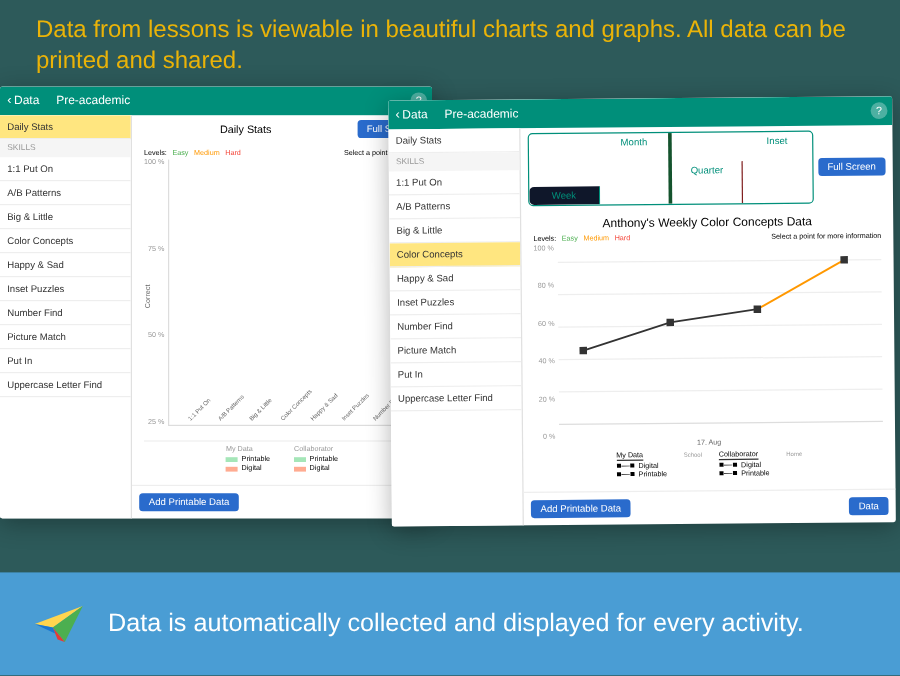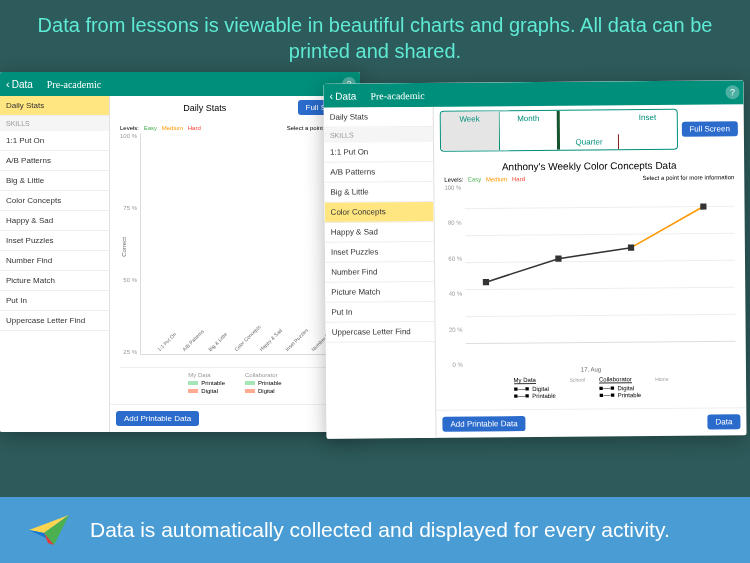--- a/index.html
+++ b/index.html
@@ -1,26 +1,26 @@
 <!DOCTYPE html>
 <html><head>
 <meta charset="utf-8">
 <style>
 * { margin: 0; padding: 0; box-sizing: border-box; }
 body { font-family: -apple-system, Helvetica, Arial, sans-serif; width: 750px; height: 563px; background: #2d5a5a; overflow: hidden; position: relative; }
-.top-text { color: #5eead4; text-align: center; font-size: 20px; font-weight: 500; padding: 12px 30px 8px; line-height: 1.3; }
+.top-text { color: #eab308; text-align: left; font-size: 20px; font-weight: 500; padding: 12px 30px 8px; line-height: 1.3; }
 .screenshots { position: relative; height: 380px; }
 .screen { position: absolute; background: #fff; box-shadow: 0 4px 20px rgba(0,0,0,0.3); border-radius: 2px; overflow: hidden; }
 .screen1 { left: 0; top: 0; width: 360px; height: 360px; }
 .screen2 { left: 325px; top: 10px; width: 420px; height: 355px; transform: rotate(-0.5deg); }
 
 .topbar { background: #008f7a; color: #fff; display: flex; align-items: center; height: 24px; font-size: 10px; }
 .topbar .back { padding: 0 6px; display: flex; align-items: center; gap: 2px; }
 .topbar .chevron { font-size: 11px; }
-.topbar .crumb { font-size: 10px; font-family: Liberation Serif, serif; }
+.topbar .crumb { font-size: 10px; }
 .topbar .q { margin-left: auto; width: 14px; height: 14px; border-radius: 50%; background: rgba(255,255,255,0.3); text-align: center; line-height: 14px; font-size: 9px; margin-right: 4px; }
 
 .columns { display: flex; height: calc(100% - 24px); }
 .sidebar { width: 110px; background: #fff; border-right: 1px solid #e0e0e0; font-size: 8px; overflow: hidden; }
 .sidebar .item { padding: 5px 6px; border-bottom: 1px solid #eee; color: #333; }
 .sidebar .item.active { background: #ffe680; }
 .sidebar .header { padding: 4px 6px; font-size: 7px; color: #999; text-transform: uppercase; background: #f5f5f5; }
 
 .main { flex: 1; display: flex; flex-direction: column; }
 .main-header { display: flex; align-items: center; padding: 4px 6px; font-size: 9px; gap: 4px; }
@@ -49,32 +49,32 @@
 .swatch { width: 10px; height: 4px; }
 .sw-g { background: #a5e6b8; } .sw-o { background: #ffab91; }
 
 .bottom-bar { padding: 6px; border-top: 1px solid #eee; display: flex; gap: 6px; }
 
 
 .tabs { background: #008f7a; display: flex; padding: 3px; gap: 0; font-size: 8px; }
 .tab { flex: 1; text-align: center; padding: 3px 4px; color: #fff; border: 1px solid #fff; }
 .tab:first-child { border-radius: 4px 0 0 4px; }
 .tab:last-child { border-radius: 0 4px 4px 0; }
-.tab.active { background: #e5e5e5; color: #008f7a; }
+.tab.active { background: #0f172a; color: #008f7a; margin-top: 44px; }
 
 .line-chart { flex: 1; position: relative; }
 .line-chart svg { width: 100%; height: 100%; }
 .line-legend { display: flex; justify-content: center; gap: 14px; font-size: 6px; padding: 4px; }
 .ll-col { display: flex; flex-direction: column; align-items: flex-start; }
 .ll-title { font-size: 6px; border-bottom: 1px solid #333; margin-bottom: 1px; }
 .ll-item { display: flex; align-items: center; gap: 3px; }
 .marker { font-size: 7px; }
 .xlabel { text-align: center; font-size: 6px; color: #666; }
 
-.bottom-banner { position: absolute; bottom: 0; left: 0; right: 0; height: 66px; background: #4a9dd4; display: flex; align-items: center; padding: 0 24px; gap: 16px; }
+.bottom-banner { position: absolute; bottom: 0; left: 0; right: 0; height: 86px; background: #4a9dd4; display: flex; align-items: center; padding: 0 24px; gap: 16px; }
 .banner-icon { width: 50px; height: 50px; position: relative; }
 .banner-text { color: #fff; font-size: 21px; font-weight: 400; line-height: 1.2; }
 </style>
 </head>
 <body>
 
 <div class="top-text">Data from lessons is viewable in beautiful charts and graphs. All data can be printed and shared.</div>
 
 <div class="screenshots">
 

